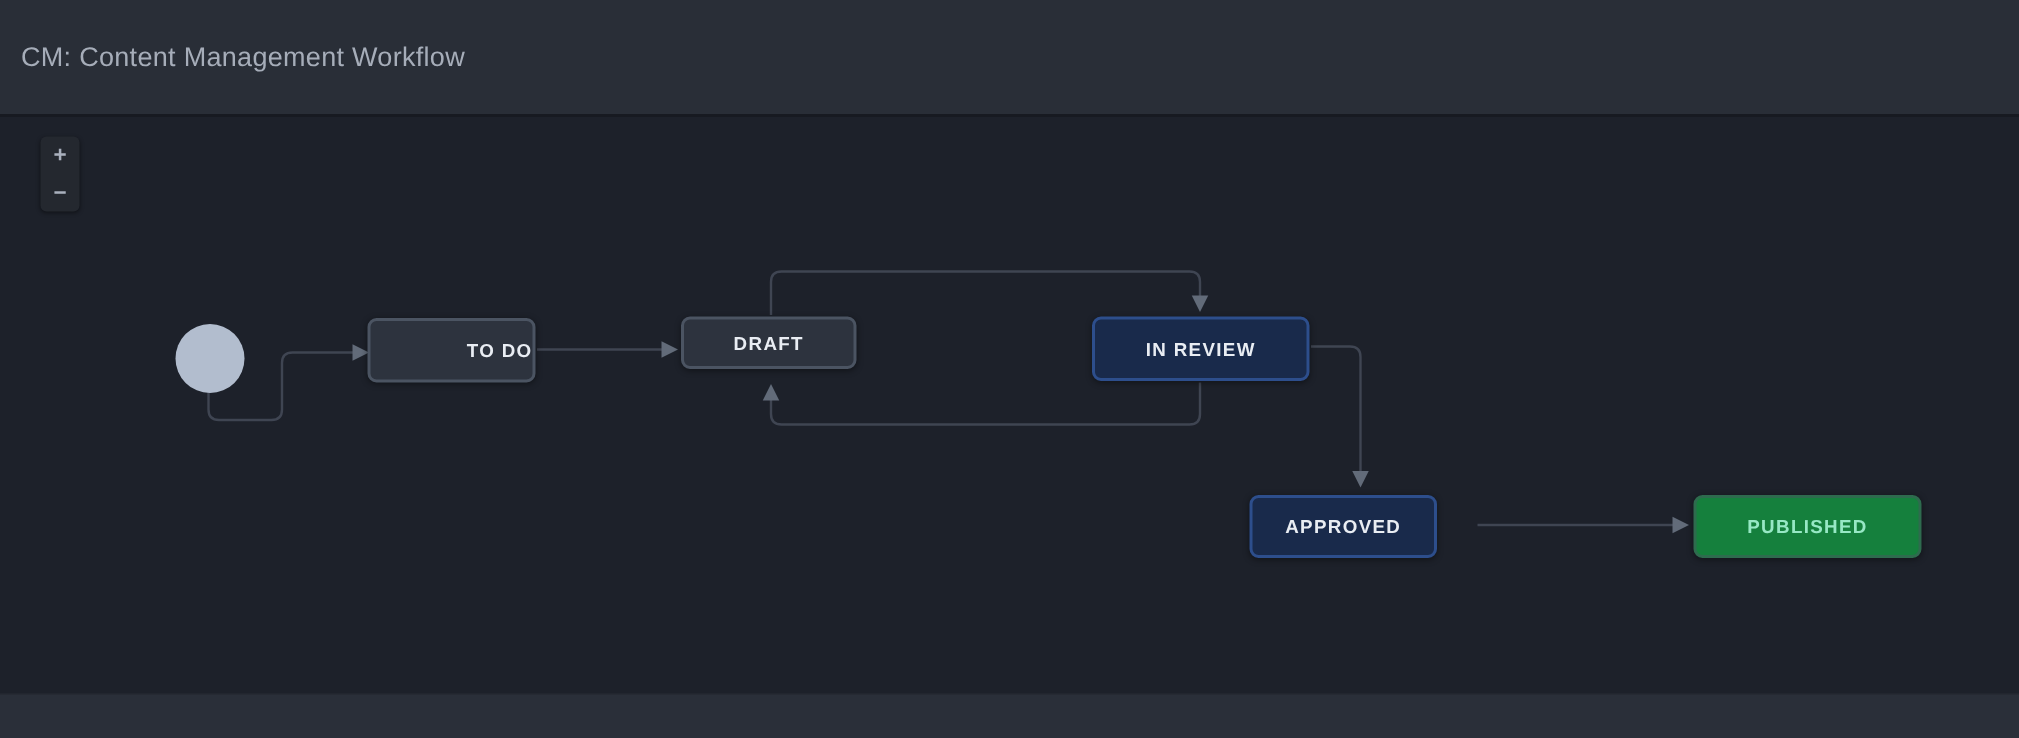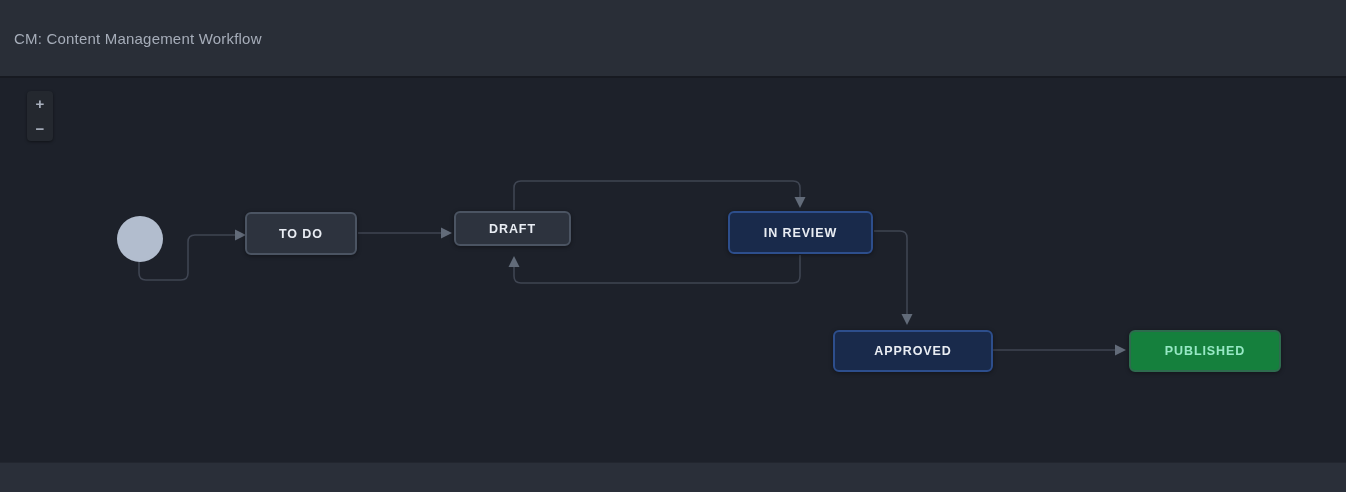--- a/index.html
+++ b/index.html
@@ -11,21 +11,21 @@
     overflow:hidden;
   }
   .header {
     position:absolute; left:0; top:0; width:1346px; height:78px;
     background:#292e37;
     border-bottom:2px solid #171a21;
     display:flex; align-items:center;
     padding-left:14px;
   }
   .header-title {
-    color:#a6adb9; font-size:15px; font-weight:400; letter-spacing:.2px;
+    color:#a6adb9; font-size:18px; font-weight:400; letter-spacing:.2px;
   }
   .canvas {
     position:absolute; left:0; top:80px; width:1346px; height:382px;
     background:#1d212a;
   }
   .footer-strip {
     position:absolute; left:0; top:462px; width:1346px; height:30px;
     background:#2a2f39;
     border-top:1px solid #22262f;
   }
@@ -54,24 +54,24 @@
     box-shadow:0 1px 4px rgba(0,0,0,.4);
     cursor:pointer;
   }
   .node-gray  { background:#2d333e; border:2px solid #4b5462; }
   .node-blue  { background:#192a4b; border:2px solid #2d4e8c; }
   .node-green { background:#15803d; border:2px solid #2e6b4e; color:#97e8c5; }
   .start-circle {
     position:absolute; left:117px; top:216px; width:46px; height:46px;
     background:#b2bdce; border-radius:50%; z-index:2; cursor:pointer;
   }
-  .n-todo      { left:245px; top:212px; width:112px; height:43px; }
+  .n-todo      { left:245px; top:212px; width:112px; height:43px;justify-content:flex-end; }
   .n-draft     { left:454px; top:211px; width:117px; height:35px; }
   .n-inreview  { left:728px; top:211px; width:145px; height:43px; }
-  .n-approved  { left:833px; top:330px; width:160px; height:42px; }
+  .n-approved  { left:833px; top:330px; width:125px; height:42px; }
   .n-published { left:1129px; top:330px; width:152px; height:42px; }
 </style>
 </head>
 <body>
 
 <div class="header">
   <span class="header-title">CM: Content Management Workflow</span>
 </div>
 
 <div class="canvas"></div>

